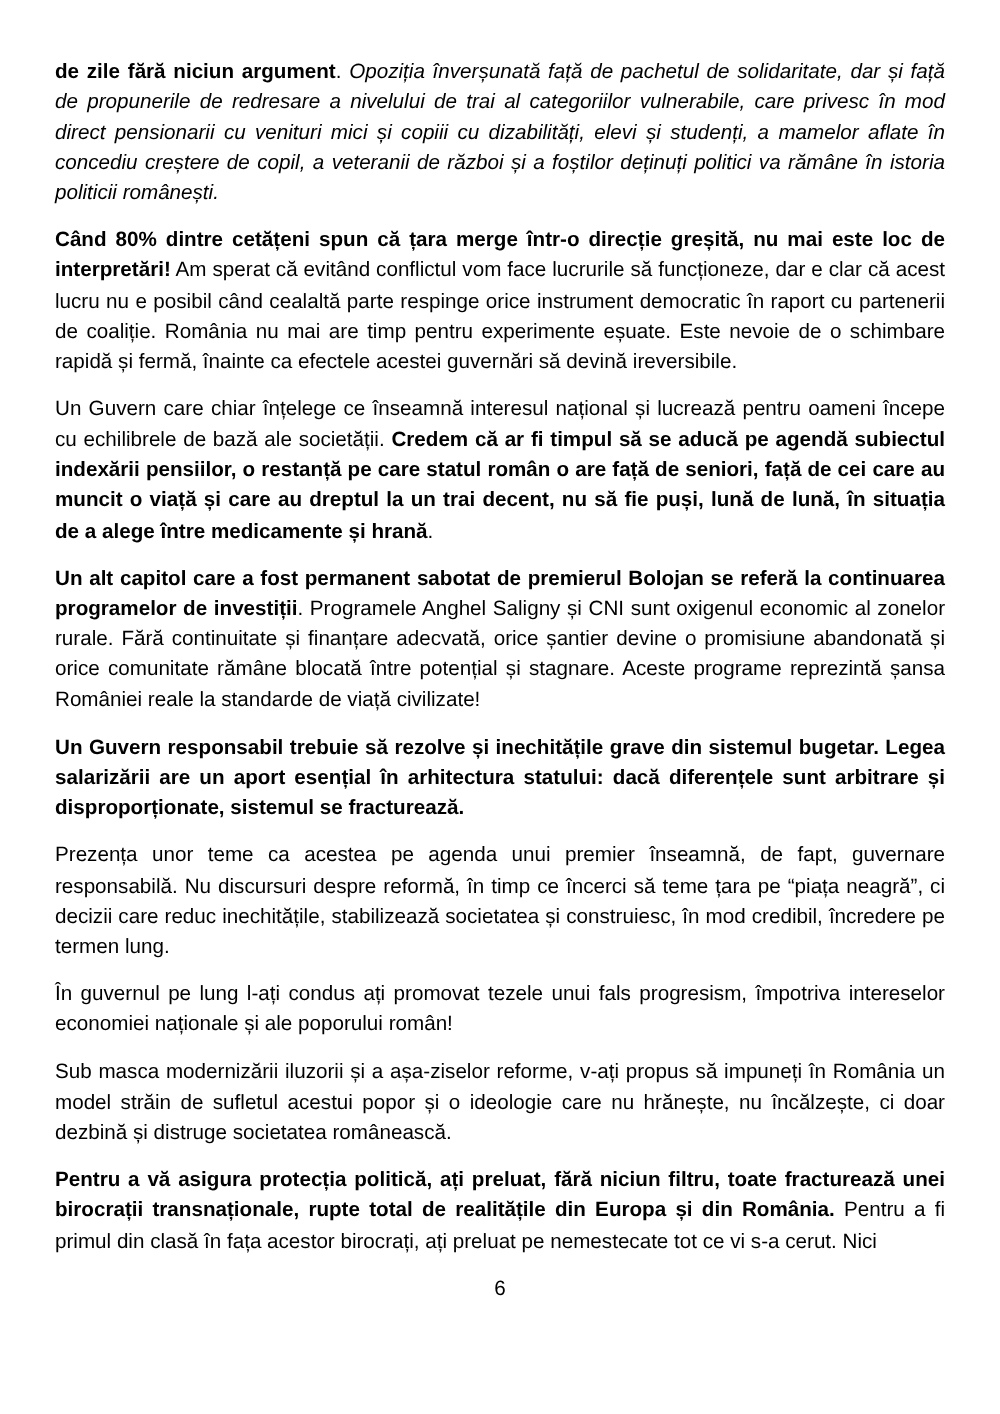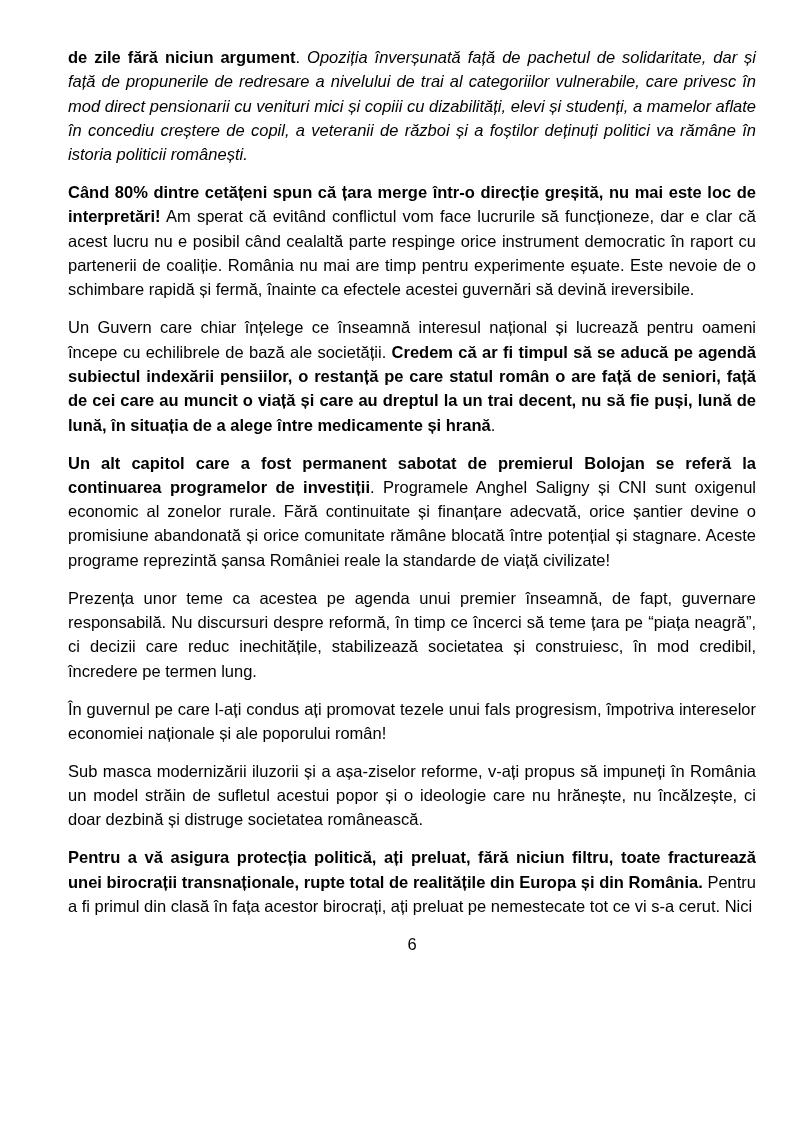--- a/index.html
+++ b/index.html
@@ -11,21 +11,21 @@
     height: 1131px;
     background: #ffffff;
     color: #000000;
     font-family: "Liberation Sans", sans-serif;
     overflow: hidden;
   }
   .page {
     box-sizing: border-box;
     width: 800px;
     height: 867px;
-    padding: 45px 44px 0 68px;
+    padding: 45px 44px 0 44px;
     background: #ffffff;
   }
   .doc-body .para {
     margin: 0 0 13.7px 0;
     text-align: justify;
     font-size: 16.5px;
     line-height: 24.3px;
     color: #000000;
   }
   .run-regular { font-weight: normal; font-style: normal; }
@@ -41,19 +41,20 @@
 </style>
 </head>
 <body>
 
 <div class="page">
   <div class="doc-body" id="doc-body">
       <p class="para"><span class="run-bold">de zile fără niciun argument</span><span class="run-regular">. </span><span class="run-italic">Opoziția înverșunată față de pachetul de solidaritate, dar și față de propunerile de redresare a nivelului de trai al categoriilor vulnerabile, care privesc în mod direct pensionarii cu venituri mici și copiii cu dizabilități, elevi și studenți, a mamelor aflate în concediu creștere de copil, a veteranii de război și a foștilor deținuți politici va rămâne în istoria politicii românești.</span></p>
       <p class="para"><span class="run-bold">Când 80% dintre cetățeni spun că țara merge într-o direcție greșită, nu mai este loc de interpretări!</span><span class="run-regular"> Am sperat că evitând conflictul vom face lucrurile să funcționeze, dar e clar că acest lucru nu e posibil când cealaltă parte respinge orice instrument democratic în raport cu partenerii de coaliție. România nu mai are timp pentru experimente eșuate. Este nevoie de o schimbare rapidă și fermă, înainte ca efectele acestei guvernări să devină ireversibile.</span></p>
       <p class="para"><span class="run-regular">Un Guvern care chiar înțelege ce înseamnă interesul național și lucrează pentru oameni începe cu echilibrele de bază ale societății. </span><span class="run-bold">Credem că ar fi timpul să se aducă pe agendă subiectul indexării pensiilor, o restanță pe care statul român o are față de seniori, față de cei care au muncit o viață și care au dreptul la un trai decent, nu să fie puși, lună de lună, în situația de a alege între medicamente și hrană</span><span class="run-regular">.</span></p>
       <p class="para"><span class="run-bold">Un alt capitol care a fost permanent sabotat de premierul Bolojan se referă la continuarea programelor de investiții</span><span class="run-regular">. Programele Anghel Saligny și CNI sunt oxigenul economic al zonelor rurale. Fără continuitate și finanțare adecvată, orice șantier devine o promisiune abandonată și orice comunitate rămâne blocată între potențial și stagnare. Aceste programe reprezintă șansa  României reale la standarde de viață civilizate!</span></p>
+      <p class="para"><span class="run-bold">Un Guvern responsabil trebuie să rezolve și inechitățile grave din sistemul bugetar. Legea salarizării are un aport esențial în arhitectura statului: dacă diferențele sunt arbitrare și disproporționate, sistemul se fracturează.</span></p>
       <p class="para"><span class="run-regular">Prezența unor teme ca acestea pe agenda unui premier înseamnă, de fapt, guvernare responsabilă. Nu discursuri despre reformă, în timp ce încerci să teme țara pe “piața neagră”, ci decizii care reduc inechitățile, stabilizează societatea și construiesc, în mod credibil, încredere pe termen lung.</span></p>
-      <p class="para"><span class="run-regular">În guvernul pe care l-ați condus ați promovat tezele unui fals progresism, împotriva intereselor economiei naționale și ale poporului român!</span></p>
+      <p class="para"><span class="run-regular">În guvernul pe lung l-ați condus ați promovat tezele unui fals progresism, împotriva intereselor economiei naționale și ale poporului român!</span></p>
       <p class="para"><span class="run-regular">Sub masca modernizării iluzorii și a așa-ziselor reforme, v-ați propus să impuneți în România un model străin de sufletul acestui popor și o  ideologie care nu hrănește, nu încălzește, ci doar dezbină și distruge societatea românească.</span></p>
       <p class="para"><span class="run-bold">Pentru a vă asigura protecția politică, ați preluat, fără niciun filtru, toate fracturează unei birocrații transnaționale, rupte total de realitățile din Europa și din România.</span><span class="run-regular"> Pentru a fi primul din clasă în fața acestor birocrați, ați preluat pe nemestecate tot ce vi s-a cerut. Nici</span></p>
     </div>
   <div class="page-number">6</div>
 </div>
 
 </body></html>

